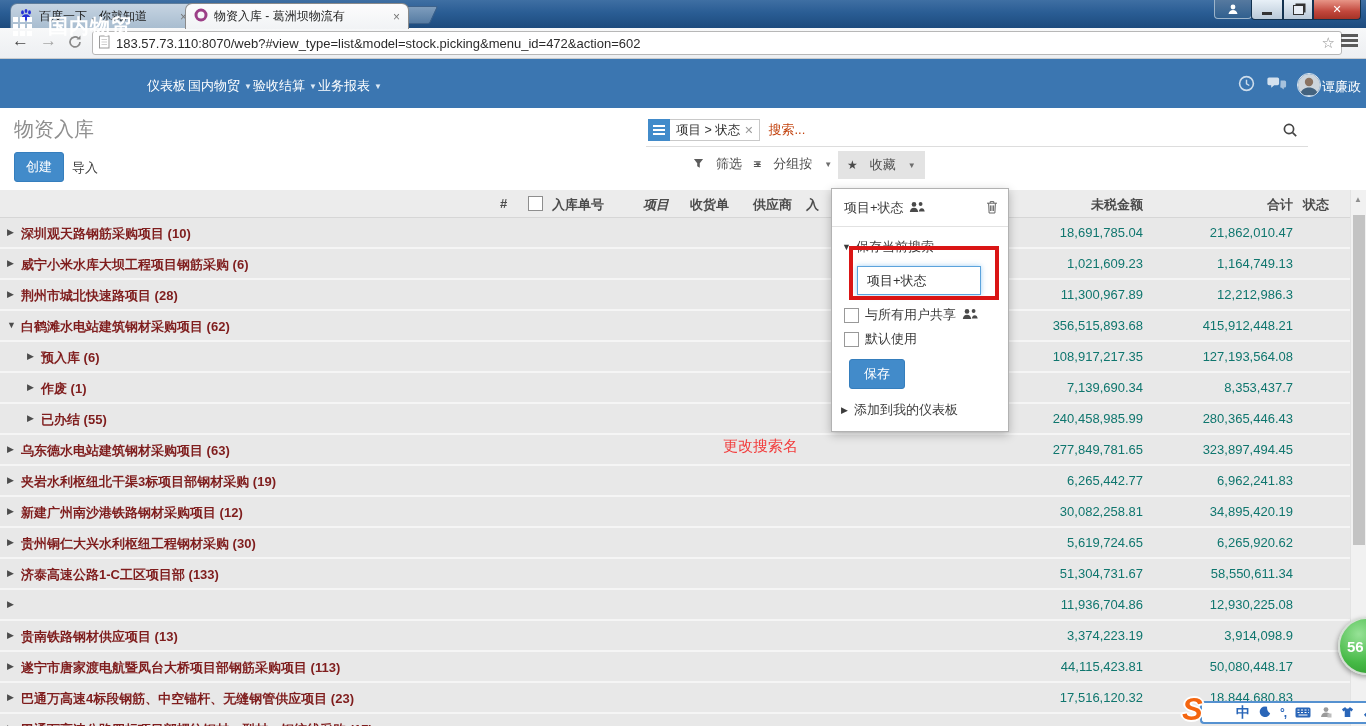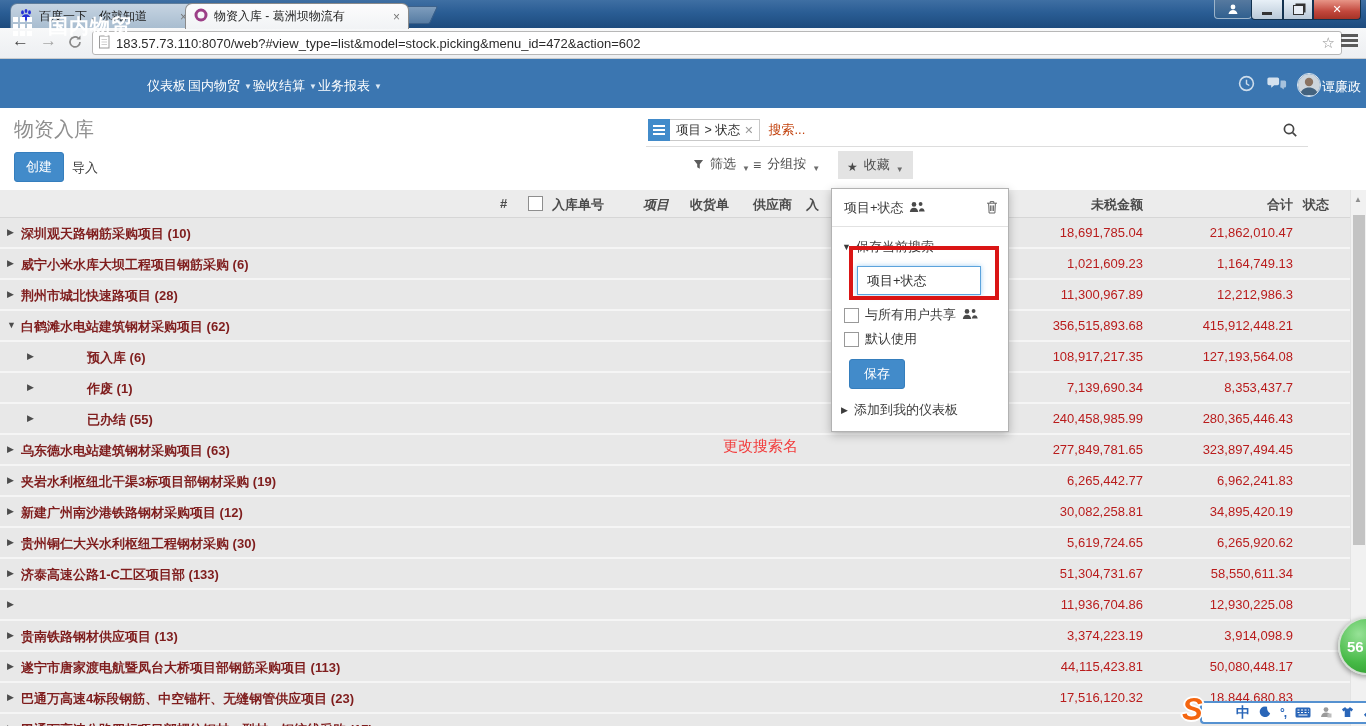--- a/index.html
+++ b/index.html
@@ -63,41 +63,41 @@
   .searchview{left:646px;top:114px;width:662px;height:32px;border-bottom:1px solid #ddd;
     display:flex;align-items:center;}
   .facet{display:flex;align-items:stretch;height:22px;margin-left:2px;}
   .facet-icon{width:22px;background:#428bca;display:flex;flex-direction:column;justify-content:center;gap:2px;align-items:center;}
   .facet-icon i{display:block;width:12px;height:2px;background:#fff;}
   .facet-label{border:1px solid #c9c9c9;border-left:none;display:flex;align-items:center;
     padding:0 6px;font-size:12.5px;color:#333;background:#fff;gap:4px;}
   .facet-x{color:#9a9a9a;font-size:11px;font-weight:bold;}
   .search-ph{margin-left:8px;font-size:13px;color:#c2410c;}
   .sv-search-icon{position:absolute;right:10px;top:8px;}
-  .sv-btn{top:155px;display:flex;align-items:flex-end;gap:6px;font-size:13px;color:#4c4c4c;white-space:nowrap;}
+  .sv-btn{top:155px;display:flex;align-items:center;gap:12px;font-size:13px;color:#4c4c4c;white-space:nowrap;}
   .sv-btn .caret-down{color:#6d6d6d;}
   .btn-filter{left:693px;}
   .btn-groupby{left:753px;}
   .btn-fav{left:838px;top:151px;background:#e3e3e3;padding:5px 9px;}
   .star{font-size:12px;color:#4a4a4a;}
   .gb-icon{font-size:14px;color:#555;font-weight:bold;}
 
   
   .theader{left:0;top:190px;width:1350px;height:27px;background:#ececec;
     border-bottom:1px solid #d6d6d6;font-size:13px;font-weight:bold;color:#4c4c4c;}
   .th{position:absolute;top:6px;}
   .th-right{text-align:right;}
   .hdr-checkbox{position:absolute;left:528px;top:6px;width:13px;height:13px;background:#fff;border:1px solid #8e8e8e;}
   .tbody{left:0;top:218px;width:1350px;}
   .trow{position:relative;height:29px;background:#e8e8e8;border-bottom:2px solid #f5f5f5;font-size:13px;}
   .trow .caret{position:absolute;left:7px;top:9px;font-size:9px;color:#4c4c4c;}
   .trow .gname{position:absolute;left:21px;top:7px;font-weight:bold;color:#7f1d1d;white-space:nowrap;}
   .trow.level1 .caret{left:27px;}
-  .trow.level1 .gname{left:41px;margin-left:46px;}
-  .amt{position:absolute;top:7px;text-align:right;color:#b91c1c;}
+  .trow.level1 .gname{left:41px;}
+  .amt{position:absolute;top:7px;text-align:right;color:#0f766e;}
   .amt-untaxed{left:1000px;width:143px;}
   .amt-total{left:1150px;width:143px;}
 
   
   .scrollbar{left:1350px;top:190px;width:16px;height:536px;background:#f1f1f1;border-left:1px solid #e3e3e3;z-index:40;}
   .scroll-up{position:absolute;left:3px;top:5px;font-size:8px;color:#8f8f8f;}
   .scroll-thumb{position:absolute;left:2px;top:25px;width:12px;height:330px;background:#c3c3c3;}
 
   
   .fav-menu{left:831px;top:188px;width:176px;background:#fff;border:1px solid #b2b2b2;

